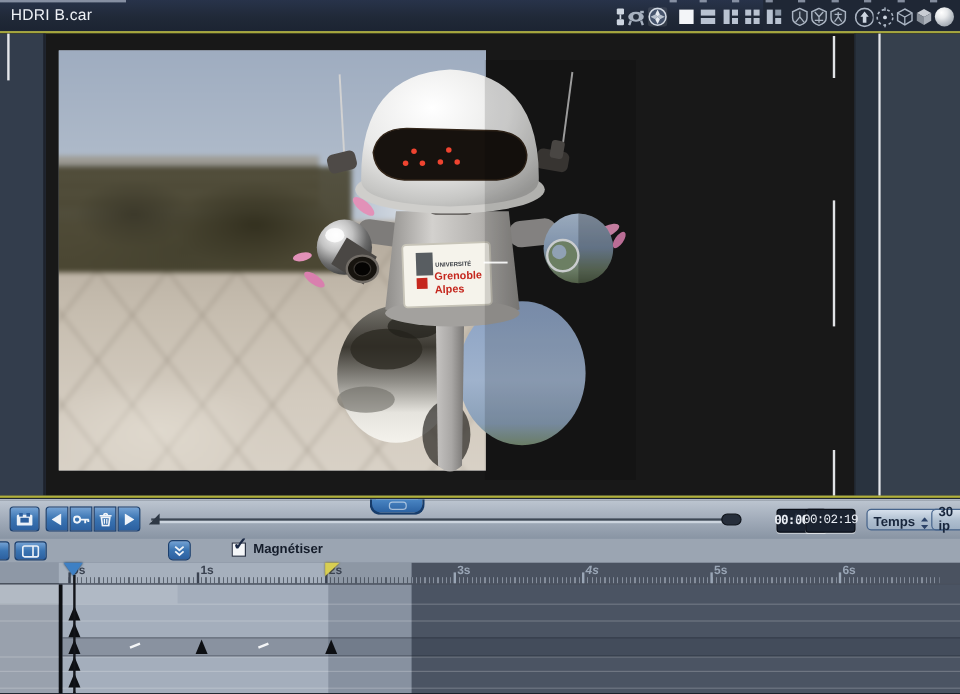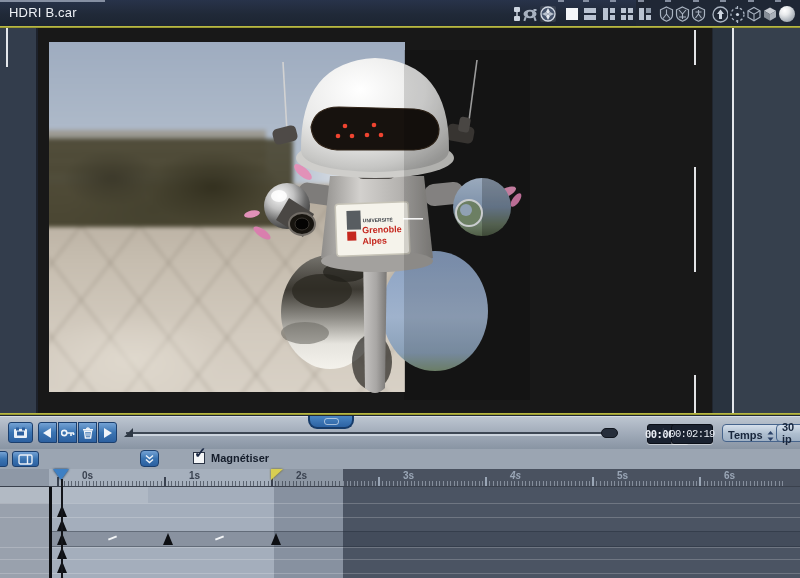--- a/index.html
+++ b/index.html
@@ -66,21 +66,21 @@
   
   .ruler{left:0;top:469px;width:800px;height:18px;background:#8e98a6;border-bottom:1px solid #3a414d;box-sizing:border-box;}
   .rz-light{left:49px;top:0;width:225px;height:17px;background:#a6b0bd;}
   .rz-mid{left:274px;top:0;width:69px;height:17px;background:#8d97a4;}
   .rz-dark{left:343px;top:0;width:457px;height:17px;background:#4a5260;}
   .mticks-l{left:57px;top:12px;width:286px;height:5px;
     background:repeating-linear-gradient(90deg,rgba(42,50,62,.6) 0 1px,rgba(0,0,0,0) 1px 3.57px);}
   .mticks-d{left:343px;top:12px;width:440px;height:5px;
     background:repeating-linear-gradient(90deg,rgba(190,200,214,.5) 0 1px,rgba(0,0,0,0) 1px 3.57px);}
   .sectick{top:8px;width:2px;height:9px;}
-  .rlabel{top:1px;font-size:10px;font-weight:bold;margin-left:22px;}
+  .rlabel{top:1px;font-size:10px;font-weight:bold;}
   .ph-tri{left:53px;top:469px;width:0;height:0;border-left:8.5px solid transparent;border-right:8.5px solid transparent;border-top:11px solid #3e80c4;filter:drop-shadow(0 0 1px #14304f);}
   .mark2s{left:271px;top:469px;width:0;height:0;border-top:11px solid #d8ce52;border-right:12px solid transparent;filter:drop-shadow(0 0 1px #6b611c);}
   
   .tracks{left:0;top:487px;width:800px;height:91px;background:#4b5463;overflow:hidden;}
   .thead{left:0;top:0;width:49px;height:91px;background:#99a1ad;}
   .thead-top{left:0;top:0;width:49px;height:16px;background:#b2bac4;}
   .tdiv{left:49px;top:0;width:3px;height:91px;background:#0c0e12;}
   .z-light{left:52px;top:0;width:222px;height:91px;background:#a4aebc;}
   .z-mid{left:274px;top:0;width:69px;height:91px;background:#8791a0;}
   .z-band-light{left:52px;top:0;width:96px;height:16px;background:rgba(255,255,255,.14);}

